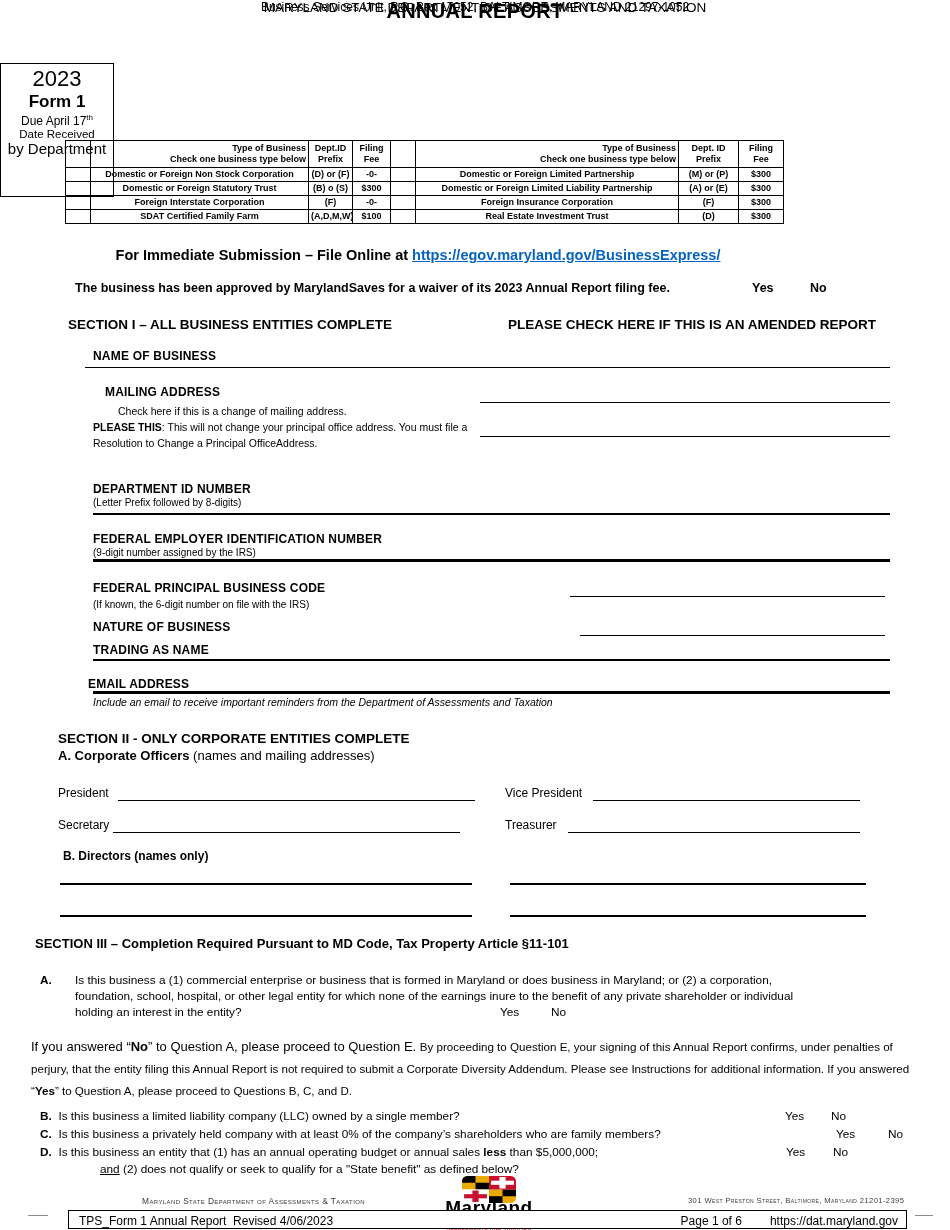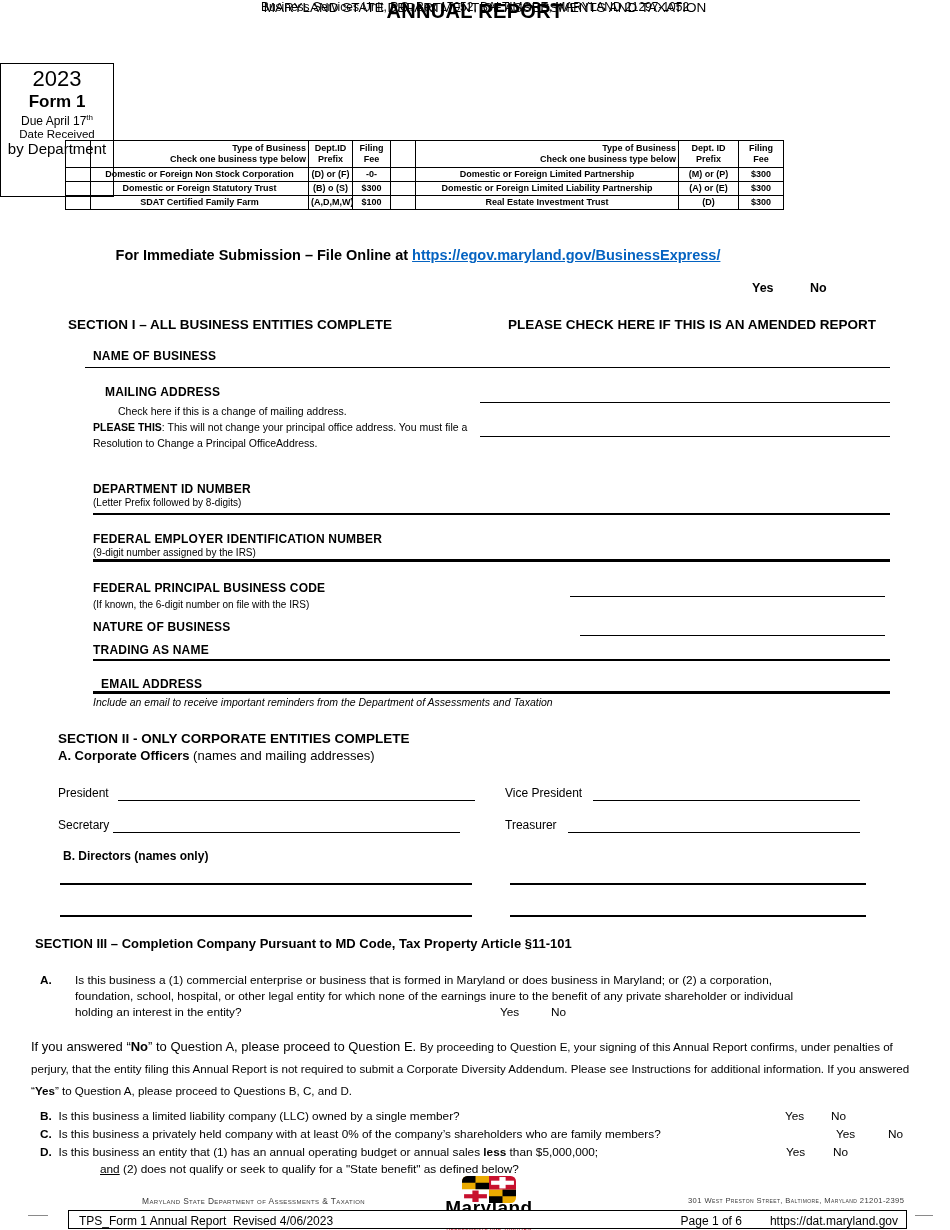--- a/index.html
+++ b/index.html
@@ -106,36 +106,47 @@
         <td>Domestic or Foreign Statutory Trust</td>
         <td>(B) o (S)</td>
         <td>$300</td>
         <td class="cb"></td>
         <td>Domestic or Foreign Limited Liability Partnership</td>
         <td>(A) or (E)</td>
         <td>$300</td>
       </tr>
       <tr class="data">
         <td class="cb"></td>
+        <td>Foreign Interstate Corporation</td>
+        <td>(F)</td>
+        <td>-0-</td>
+        <td class="cb"></td>
+        <td>Foreign Insurance Corporation</td>
+        <td>(F)</td>
+        <td>$300</td>
+      </tr>
+      <tr class="data">
+        <td class="cb"></td>
         <td>SDAT Certified Family Farm</td>
         <td>(A,D,M,W)</td>
         <td>$100</td>
         <td class="cb"></td>
         <td>Real Estate Investment Trust</td>
         <td>(D)</td>
         <td>$300</td>
       </tr>
     </tbody>
       </table>
   </div>
 
   <div class="abs ctr b" style="left:0; top:247px; width:836px; font-size:14.5px;">
     <span>For Immediate Submission – File Online at </span><span class="link">https://egov.maryland.gov/BusinessExpress/</span>
   </div>
 
+  <div class="abs b" style="left:75px; top:281px; font-size:12.5px;">The business has been approved by MarylandSaves for a waiver of its 2023 Annual Report filing fee.</div>
   <span class="yn b" style="left:752px; top:281px; font-size:12.5px;">Yes</span>
   <span class="yn b" style="left:810px; top:281px; font-size:12.5px;">No</span>
 
   <div class="abs sechead" style="left:68px; top:317px;">SECTION I – ALL BUSINESS ENTITIES COMPLETE</div>
   <div class="abs sechead" style="left:508px; top:317px;">PLEASE CHECK HERE IF THIS IS AN AMENDED REPORT</div>
 
   <div class="abs lbl" style="left:93px; top:349px;">NAME OF BUSINESS</div>
   <div class="line" style="left:85px; top:367px; width:805px;"></div>
 
   <div class="abs lbl" style="left:93px; top:385px;padding-left:12px;">MAILING ADDRESS</div>
@@ -157,21 +168,21 @@
   <div class="abs lbl" style="left:93px; top:581px;">FEDERAL PRINCIPAL BUSINESS CODE</div>
   <div class="line" style="left:570px; top:596px; width:315px;"></div>
   <div class="abs sub" style="left:93px; top:599px;">(If known, the 6-digit number on file with the IRS)</div>
 
   <div class="abs lbl" style="left:93px; top:620px;">NATURE OF BUSINESS</div>
   <div class="line" style="left:580px; top:635px; width:305px;"></div>
 
   <div class="abs lbl" style="left:93px; top:643px;">TRADING AS NAME</div>
   <div class="line line2" style="left:93px; top:659px; width:797px;"></div>
 
-  <div class="abs lbl" style="left:101px; top:677px;">EMAIL ADDRESS</div>
+  <div class="abs lbl" style="left:88px; top:677px;">EMAIL ADDRESS</div>
   <div class="line line3" style="left:93px; top:691px; width:797px;"></div>
   <div class="abs sechead" style="left:58px; top:731px;">SECTION II - ONLY CORPORATE ENTITIES COMPLETE</div>
 
   <div class="abs i" style="left:93px; top:696px; font-size:10.5px;">Include an email to receive important reminders from the Department of Assessments and Taxation</div>
   <div class="abs" style="left:58px; top:748px; font-size:13px;">
     <span class="b">A. Corporate Officers</span><span> (names and mailing addresses)</span>
   </div>
 
   <div class="abs" style="left:58px; top:786px; font-size:12px;">President</div>
   <div class="line" style="left:118px; top:800px; width:357px;"></div>
@@ -183,21 +194,21 @@
   <div class="abs" style="left:505px; top:818px; font-size:12px;">Treasurer</div>
   <div class="line" style="left:568px; top:832px; width:292px;"></div>
 
   <div class="abs b" style="left:63px; top:849px; font-size:12px;">B. Directors (names only)</div>
   <div class="line line2" style="left:60px; top:883px; width:412px;"></div>
   <div class="line line2" style="left:510px; top:883px; width:356px;"></div>
   <div class="line line2" style="left:60px; top:915px; width:412px;"></div>
   <div class="line line2" style="left:510px; top:915px; width:356px;"></div>
 
   <div class="abs b" style="left:35px; top:936px; font-size:13px;">
-    <span>SECTION III – Completion Company Pursuant to </span><span>MD Code, Tax Property Article §11-101</span>
+    <span>SECTION III – Completion Required Pursuant to </span><span>MD Code, Tax Property Article §11-101</span>
   </div>
 
   <div class="abs b q" style="left:40px; top:972px;">A.</div>
   <div class="abs q" style="left:75px; top:972px; width:850px;">
     <div>Is this business a (1) commercial enterprise or business that is formed in Maryland or does business in Maryland; or (2) a corporation,</div>
     <div>foundation, school, hospital, or other legal entity for which none of the earnings inure to the benefit of any private shareholder or individual</div>
     <div>holding an interest in the entity?</div>
   </div>
   <span class="yn q" style="left:500px; top:1004px;">Yes</span>
   <span class="yn q" style="left:551px; top:1004px;">No</span>

